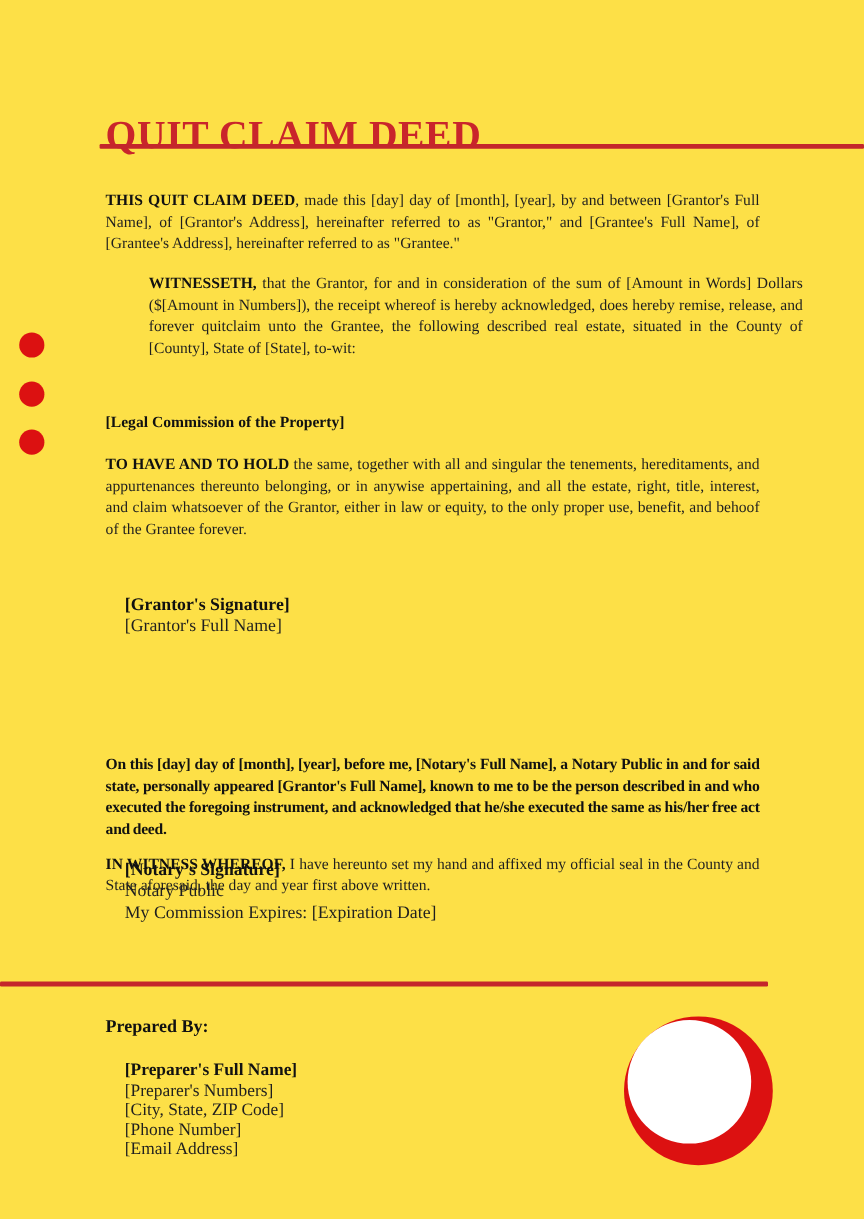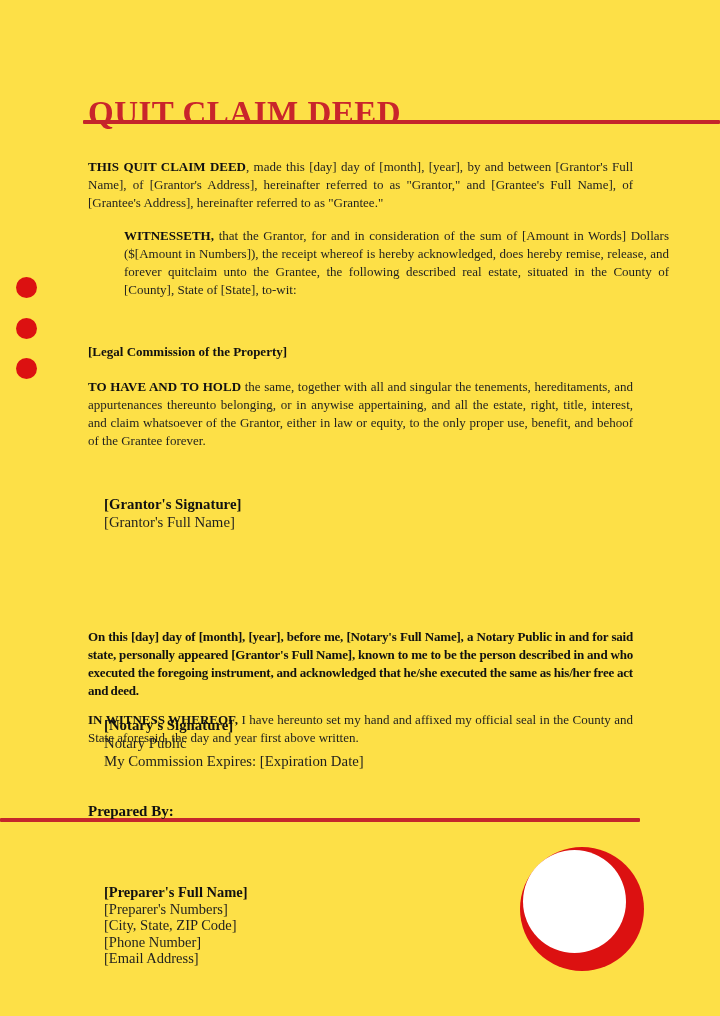--- a/index.html
+++ b/index.html
@@ -52,21 +52,21 @@
   .p-witness1    { top: 448px; }
   .blk-grantor   { top: 495px; }
   .blk-statecty  { top: 564px; }
   .p-notaryack   { top: 615px; font-weight: bold; color: #111; }
   .p-witness2    { top: 698px; }
   .blk-notary    { top: 716px; }
 
   .blk { position: absolute; left: 88px; width: 545px; margin-left: 16px; }
 
   .footer-label {
-    position: absolute; left: 88px; top: 803px;
+    position: absolute; left: 88px; top: 848px;
     font-size: 15px; font-weight: bold; color: #111;
   }
   .blk-preparer { top: 884px; }
   .blk-preparer .line { font-size: 14.5px; line-height: 16.5px; }
 
   .dot {
     position: absolute;
     left: 16px;
     width: 21px; height: 21px;
     border-radius: 50%;

